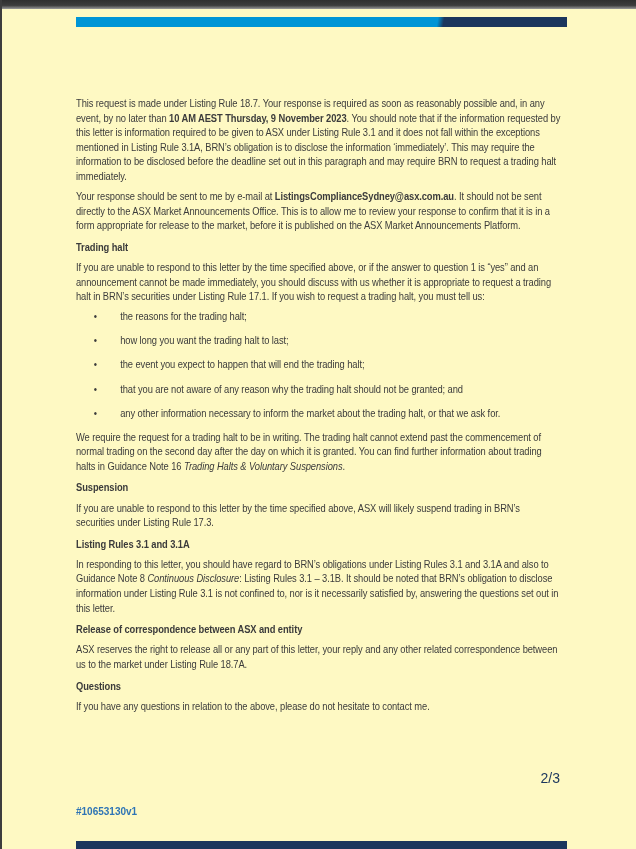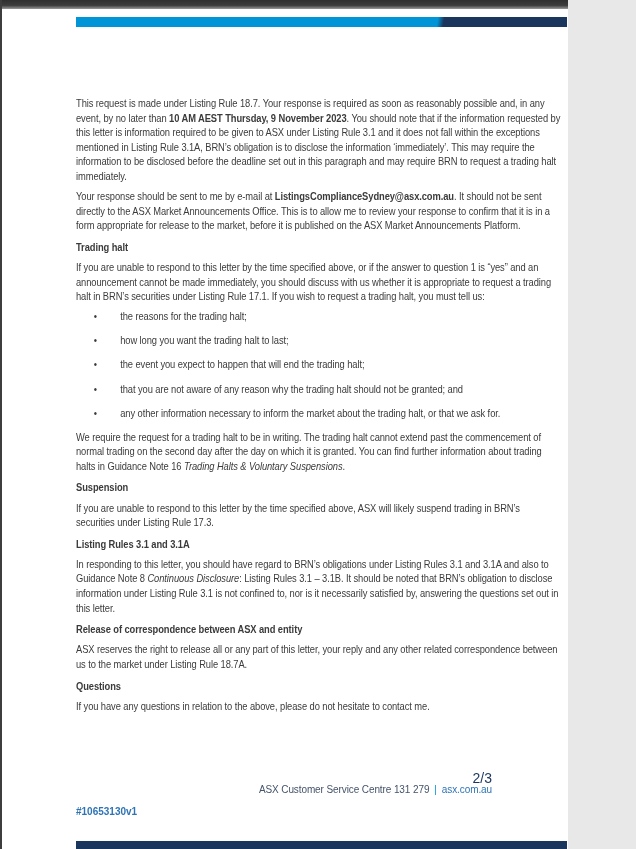--- a/index.html
+++ b/index.html
@@ -1,20 +1,20 @@
 <!DOCTYPE html>
 <html style="--c-light-blue: #0095d6; --c-navy: #1b365d; --c-text: #3b3b3b; --c-link-blue: #2e74b5; --c-footer-text: #44546a; --c-edge-dark: #3d3d3d;"><head>
 <meta charset="utf-8">
 <style>
   html, body { margin: 0; padding: 0; background: #e8e8e8; }
   .page {
     position: relative;
-    width: 568px;
+    width: 636px;
     height: 849px;
-    background: #ffffff;
+    background: #fef9c3;
     overflow: hidden;
     font-family: "Liberation Sans", sans-serif;
     color: var(--c-text, #3b3b3b);
   }
   .top-edge {
     position: absolute; top: 0; left: 0; right: 0; height: 9px;
     background: linear-gradient(to bottom, #2f2f2f 0%, var(--c-edge-dark, #3d3d3d) 60%, #9a9a9a 100%);
   }
   .left-edge {
     position: absolute; top: 0; left: 0; bottom: 0; width: 2px;
@@ -114,19 +114,18 @@
     <p>ASX reserves the right to release all or any part of this letter, your reply and any other related correspondence between us to the market under Listing Rule 18.7A.</p>
 
     <p class="h">Questions</p>
 
     <p>If you have any questions in relation to the above, please do not hesitate to contact me.</p>
 
   </div>
 
   <div class="footer-page">2/3</div>
 
-  <div class="footer-service"><span>ASX Customer Service Centre 131 279</span><span class="sep">|</span><span class="site">asx.com.au</span></div>
 
   <div class="doc-ref">#10653130v1</div>
 
   <div class="bottom-bar"></div>
 
 </div>
 
 </body></html>

